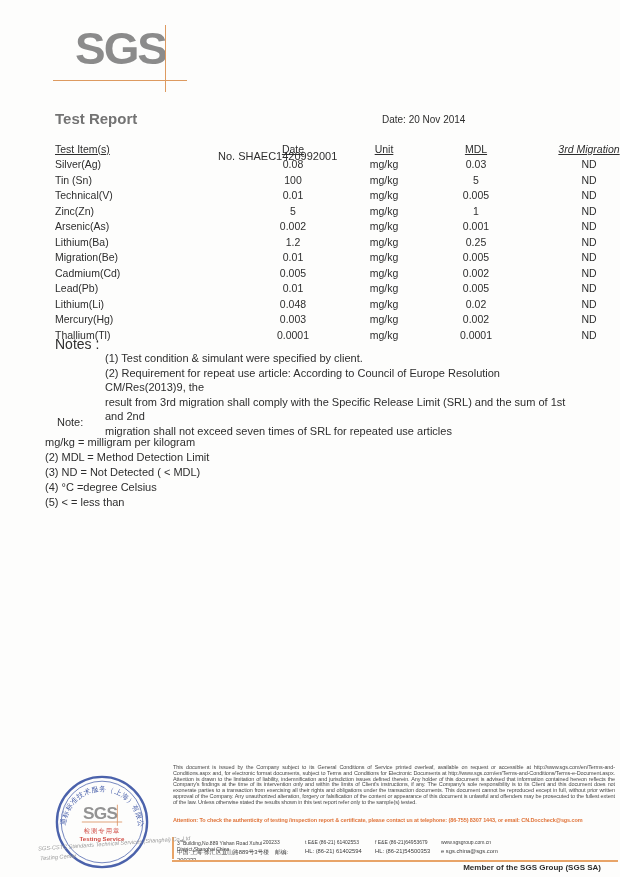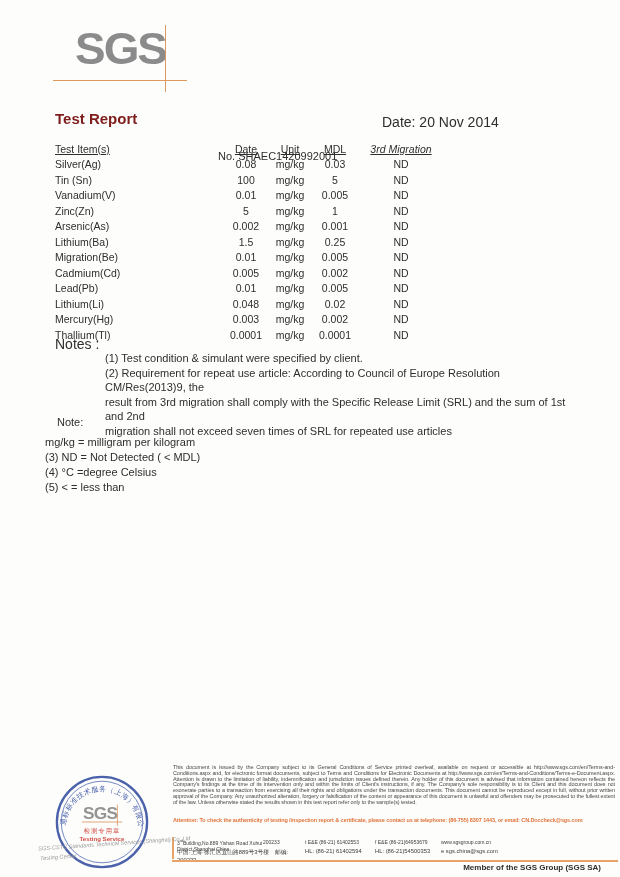--- a/index.html
+++ b/index.html
@@ -12,27 +12,27 @@
   .abs { position:absolute; }
 
   
   .sgs-logo {
     left:76px; top:26px; font-size:45px; font-weight:800; letter-spacing:-2px;
     color:#8b8b8b; transform:scaleX(1.02); line-height:1;
   }
   .logo-hline { left:53px; top:80px; width:134px; height:1px; background:#dd9a60; }
   .logo-vline { left:165px; top:25px; width:1px; height:67px; background:#dd9a60; }
 
-  .report-title { left:55px; top:110px; font-size:15px; font-weight:bold; color:#7f1d1d; }
+  .report-title { left:55px; top:110px; font-size:15px; font-weight:bold; color:#737373; }
   .report-no    { left:218px; top:114px; font-size:11px;margin-top:36px; }
-  .report-date  { left:382px; top:114px; font-size:14px; }
+  .report-date  { left:382px; top:114px; font-size:10px; }
 
   
   .ttable { left:55px; top:141px; width:386px; font-size:10.5px; }
-  .trow { display:grid; grid-template-columns:166px 50px 38px 52px 80px; height:15.5px; align-items:center; }
+  .trow { display:grid; grid-template-columns:166px 50px 38px 52px 80px; height:15.5px; align-items:center;gap:47px; }
   .trow .c { text-align:center; }
   .trow .l { text-align:left; }
   .thead span { text-decoration:underline; }
   .thead .mig { font-style:italic; font-weight:normal; }
 
   
   .notes-label { left:55px; top:336px; font-size:14px; }
   .notes-lines { left:105px; top:351px; font-size:11px; line-height:14.6px; width:470px; }
   .note-label  { left:57px; top:416px; font-size:11px; }
   .note-lines  { left:45px; top:435px; font-size:11px; line-height:15px; width:400px; }
@@ -97,21 +97,21 @@
 
     <div class="trow">
       <div class="l">Tin (Sn)</div>
       <div class="c">100</div>
       <div class="c">mg/kg</div>
       <div class="c">5</div>
       <div class="c">ND</div>
     </div>
 
     <div class="trow">
-      <div class="l">Vanadium(V)</div>
+      <div class="l">Technical(V)</div>
       <div class="c">0.01</div>
       <div class="c">mg/kg</div>
       <div class="c">0.005</div>
       <div class="c">ND</div>
     </div>
 
     <div class="trow">
       <div class="l">Zinc(Zn)</div>
       <div class="c">5</div>
       <div class="c">mg/kg</div>
@@ -122,21 +122,21 @@
     <div class="trow">
       <div class="l">Arsenic(As)</div>
       <div class="c">0.002</div>
       <div class="c">mg/kg</div>
       <div class="c">0.001</div>
       <div class="c">ND</div>
     </div>
 
     <div class="trow">
       <div class="l">Lithium(Ba)</div>
-      <div class="c">1.5</div>
+      <div class="c">1.2</div>
       <div class="c">mg/kg</div>
       <div class="c">0.25</div>
       <div class="c">ND</div>
     </div>
 
     <div class="trow">
       <div class="l">Migration(Be)</div>
       <div class="c">0.01</div>
       <div class="c">mg/kg</div>
       <div class="c">0.005</div>
@@ -189,20 +189,21 @@
   <div class="abs notes-lines">
     <div>(1) Test condition &amp; simulant were specified by client.</div>
     <div>(2) Requirement for repeat use article: According to Council of Europe Resolution CM/Res(2013)9, the</div>
     <div>result from 3rd migration shall comply with the Specific Release Limit (SRL) and the sum of 1st and 2nd</div>
     <div>migration shall not exceed seven times of SRL for repeated use articles</div>
   </div>
 
   <div class="abs note-label">Note:</div>
   <div class="abs note-lines">
     <div>mg/kg = milligram per kilogram</div>
+    <div>(2) MDL = Method Detection Limit</div>
     <div>(3) ND = Not Detected ( &lt; MDL)</div>
     <div>(4) °C =degree Celsius</div>
     <div>(5) &lt; = less than</div>
   </div>
 
   <div class="abs legal">This document is issued by the Company subject to its General Conditions of Service printed overleaf, available on request or accessible at http://www.sgs.com/en/Terms-and-Conditions.aspx and, for electronic format documents, subject to Terms and Conditions for Electronic Documents at http://www.sgs.com/en/Terms-and-Conditions/Terms-e-Document.aspx. Attention is drawn to the limitation of liability, indemnification and jurisdiction issues defined therein. Any holder of this document is advised that information contained hereon reflects the Company's findings at the time of its intervention only and within the limits of Client's instructions, if any. The Company's sole responsibility is to its Client and this document does not exonerate parties to a transaction from exercising all their rights and obligations under the transaction documents. This document cannot be reproduced except in full, without prior written approval of the Company. Any unauthorized alteration, forgery or falsification of the content or appearance of this document is unlawful and offenders may be prosecuted to the fullest extent of the law. Unless otherwise stated the results shown in this test report refer only to the sample(s) tested.</div>
   <div class="abs attention" style="color:#e0743a;">Attention: To check the authenticity of testing /inspection report &amp; certificate, please contact us at telephone: (86-755) 8307 1443, or email: CN.Doccheck@sgs.com</div>
 
   <div class="abs addr-vline"></div>
   <div class="abs addr-row1">

